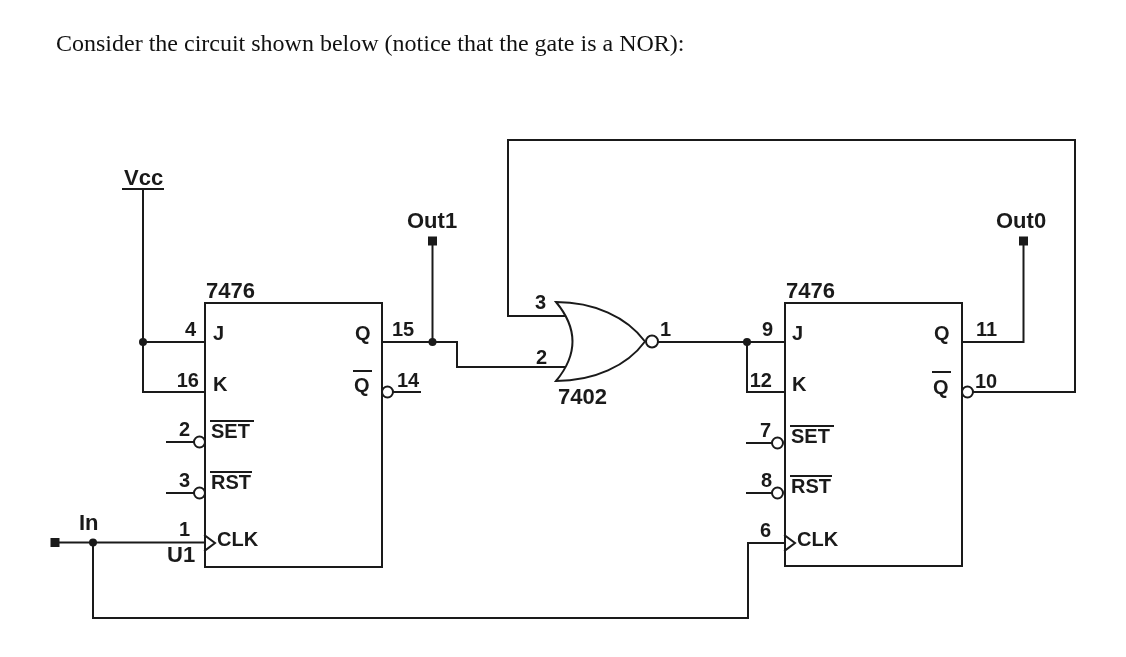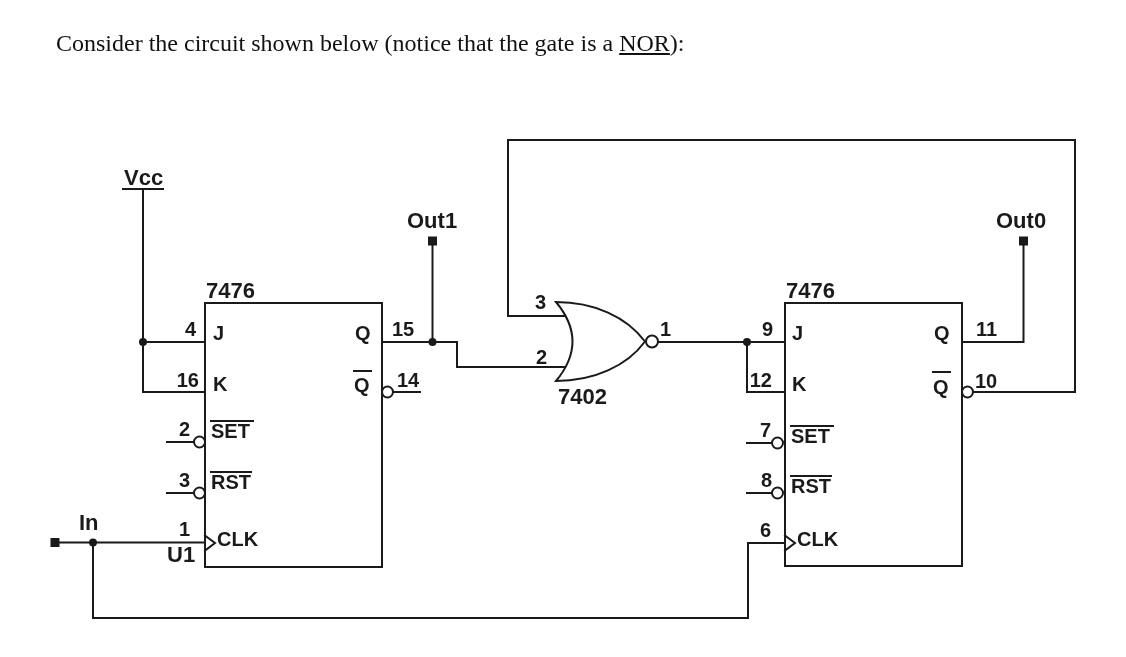--- a/index.html
+++ b/index.html
@@ -7,21 +7,21 @@
     width:1126px;height:657px;background:#ffffff;
     font-family:"Liberation Sans",sans-serif;
     position:relative;overflow:hidden;
   }
   .page{position:absolute;inset:0;background:#ffffff;}
   .title{
     position:absolute;left:56px;top:30px;
     font-family:"Liberation Serif",serif;
     font-size:24px;color:#111;white-space:nowrap;
   }
-  .title .u{text-decoration:underline;}
+  .title .u{}
   svg{position:absolute;left:0;top:0;}
   .wire{stroke:#1a1a1a;stroke-width:2;fill:none;stroke-linecap:square;stroke-linejoin:miter;}
   .boxline{stroke:#1a1a1a;stroke-width:2;fill:none;}
   .gatebody{stroke:#1a1a1a;stroke-width:2;fill:#ffffff;}
   .bubble{stroke:#1a1a1a;stroke-width:2;fill:#ffffff;}
   .dot{fill:#1a1a1a;stroke:none;}
   .term{fill:#1a1a1a;stroke:none;}
   .bar{stroke:#1a1a1a;stroke-width:2;}
   .slbl{font-family:"Liberation Sans",sans-serif;font-weight:bold;fill:#1a1a1a;}
   .sz-part{font-size:22px;}

